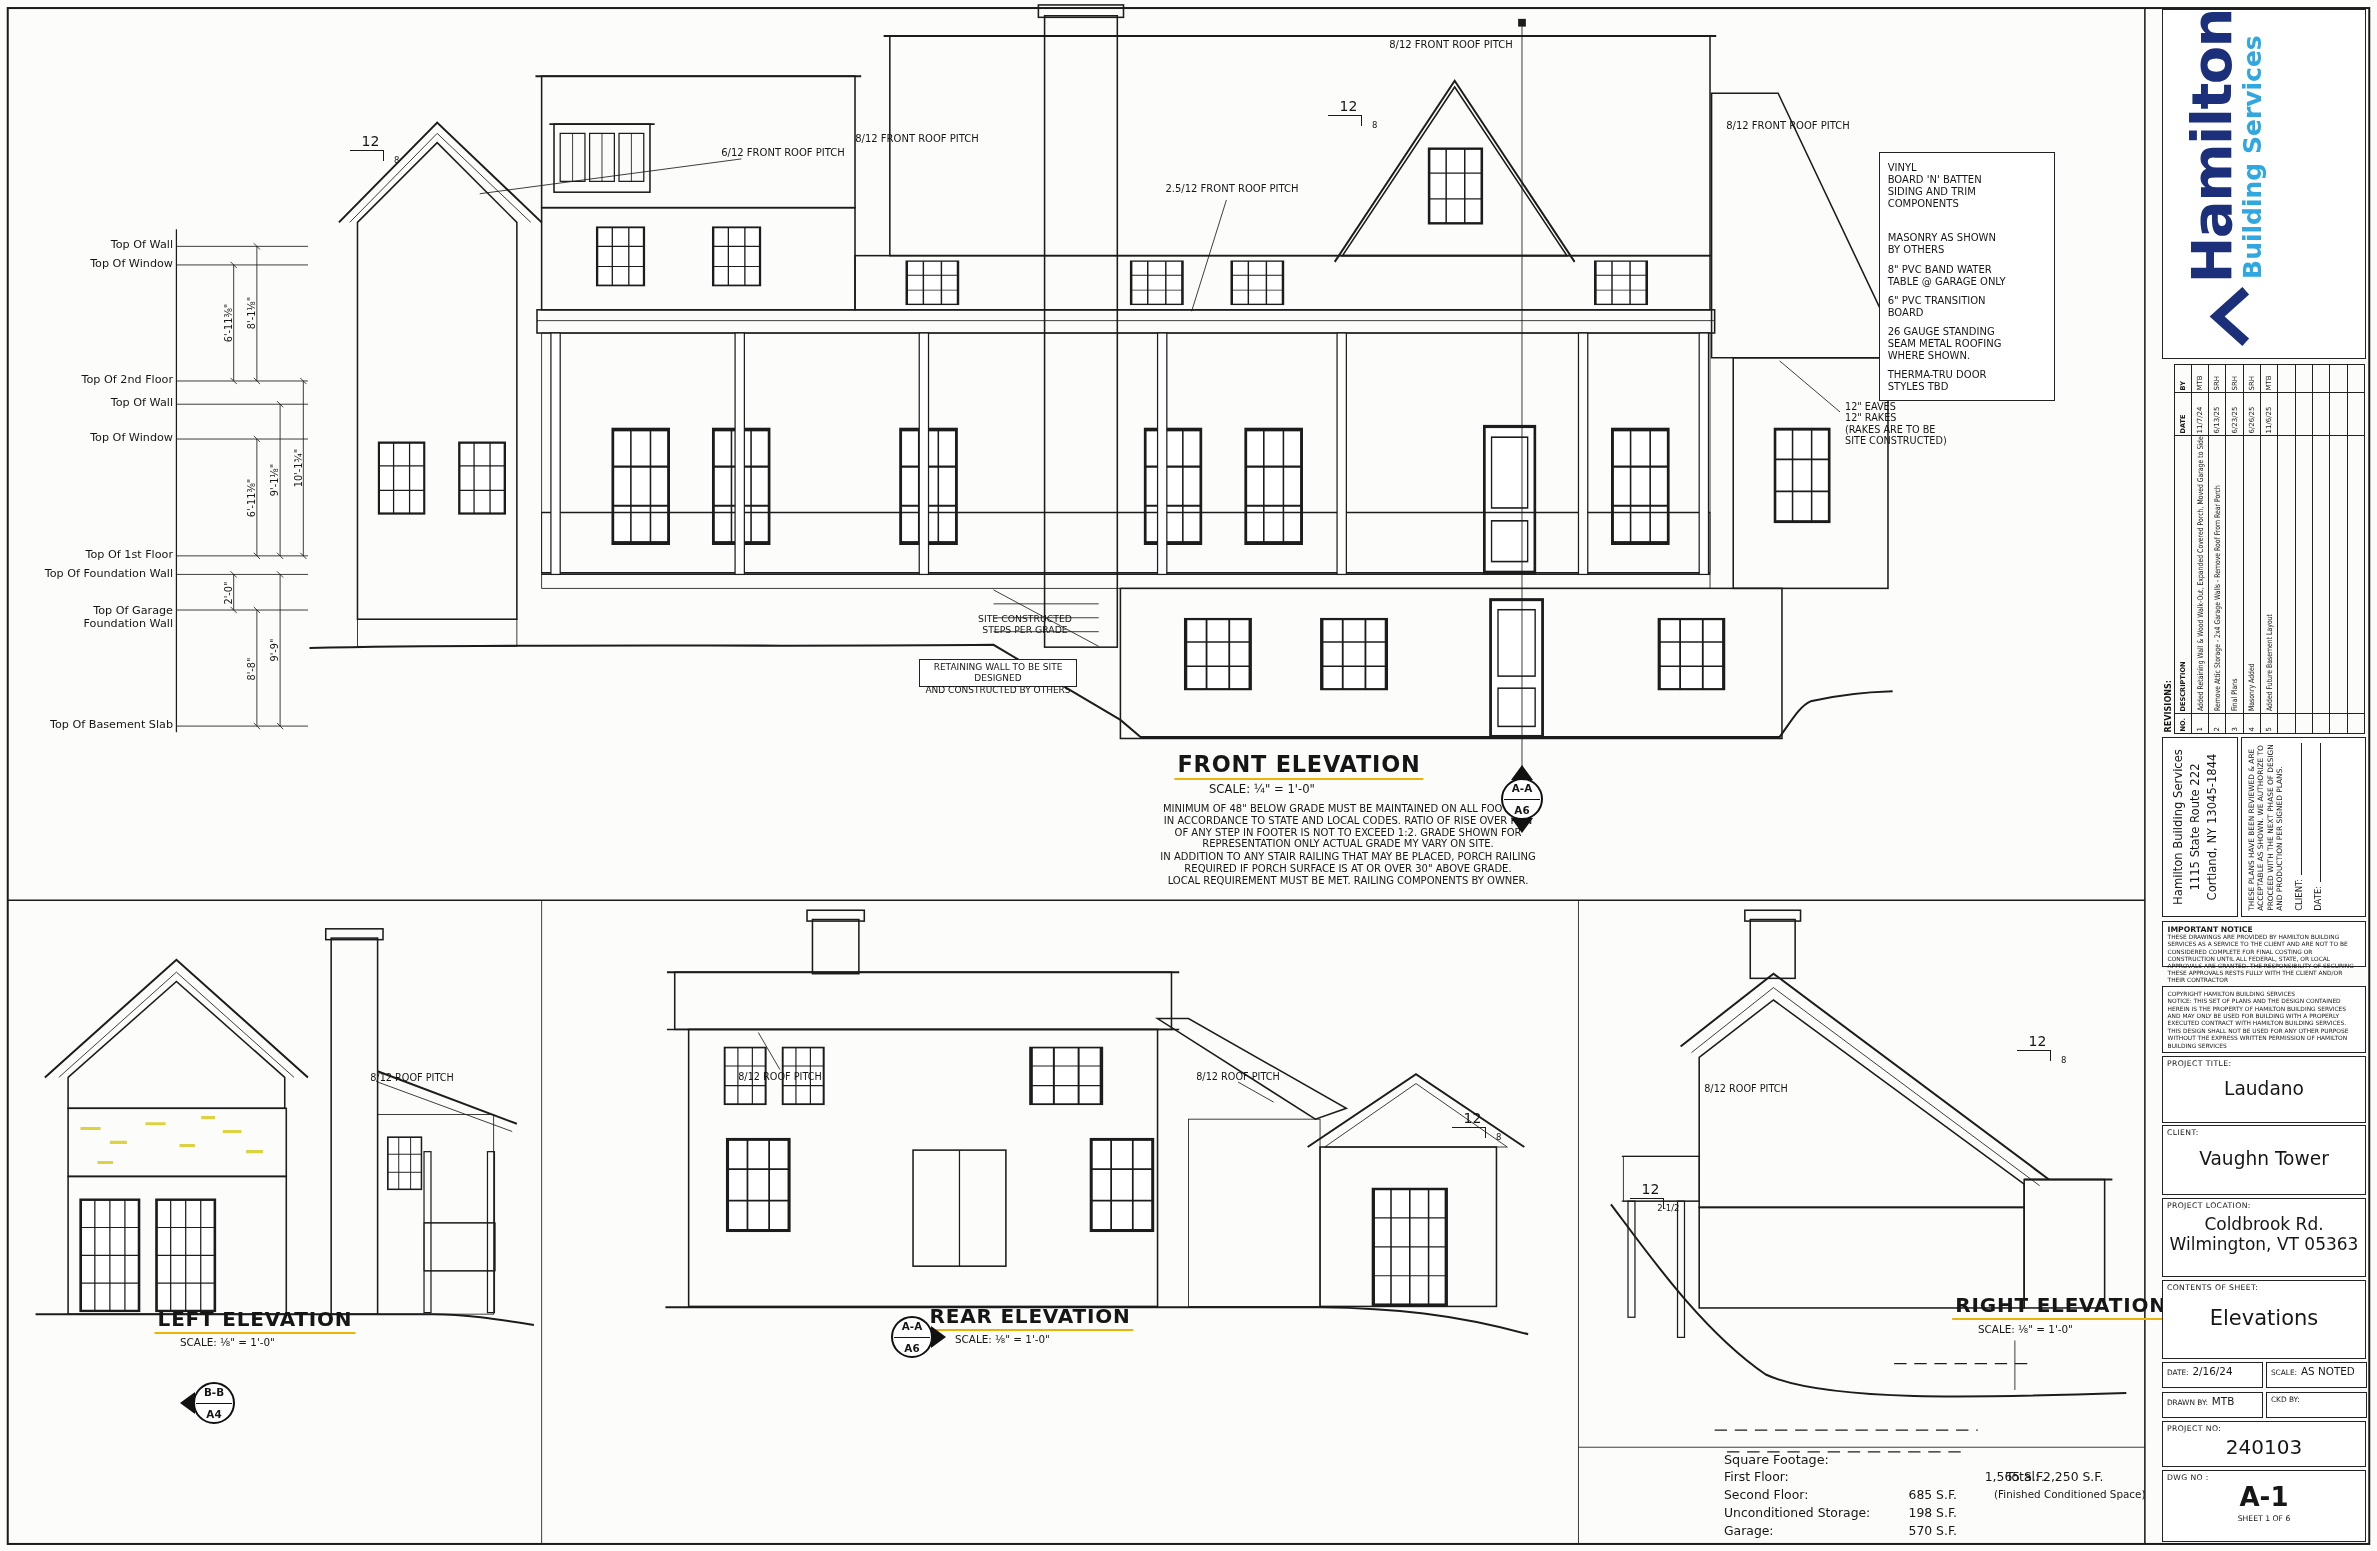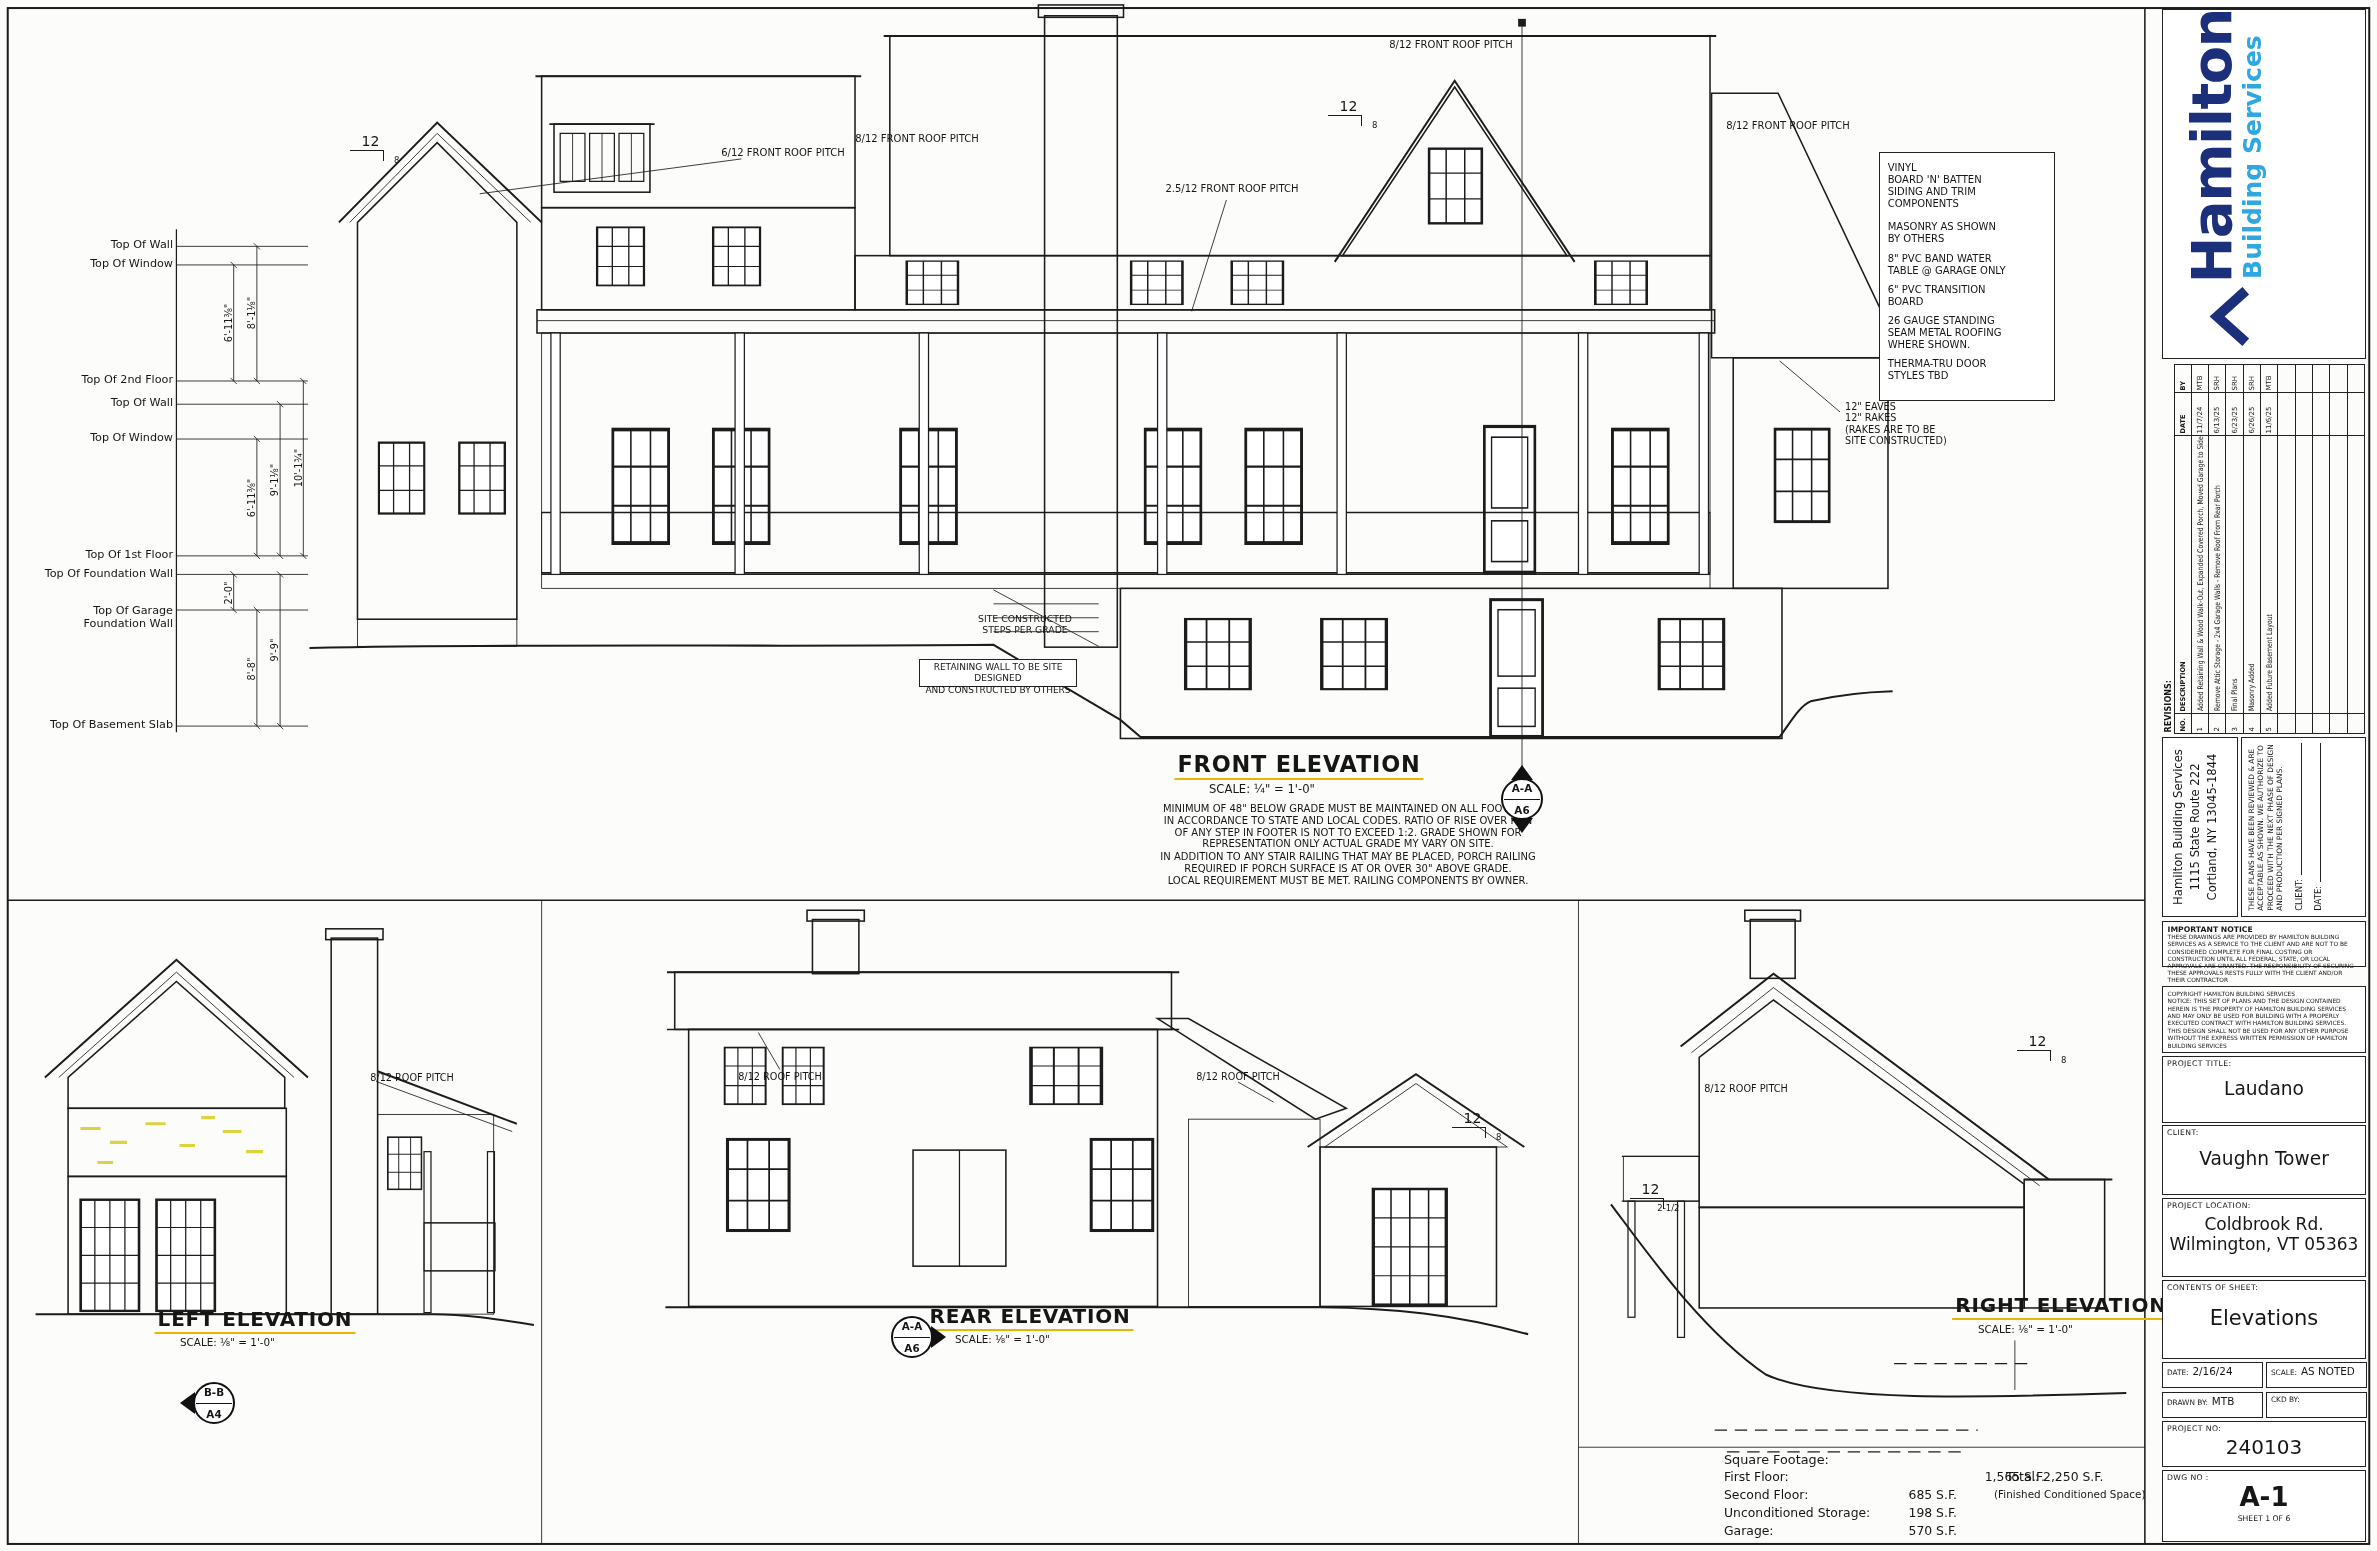--- a/index.html
+++ b/index.html
@@ -312,21 +312,21 @@
   <div class="t lab c" style="left:1788px;top:120px">8/12 FRONT ROOF PITCH</div>
   <div class="t lab c" style="left:917px;top:133px">8/12 FRONT ROOF PITCH</div>
   <div class="t lab c" style="left:783px;top:147px">6/12 FRONT ROOF PITCH</div>
   <div class="t lab c" style="left:1232px;top:183px">2.5/12 FRONT ROOF PITCH</div>
   <div class="t" style="left:1845px;top:401px;font-size:9.7px">12" EAVES
 12" RAKES
 (RAKES ARE TO BE
 SITE CONSTRUCTED)</div>
 
   <div class="box" style="left:1879px;top:152px;width:176px;height:249px;padding:9.3px 7.7px">
-    <div class="t" style="position:static;font-size:10px;margin-bottom:12px">VINYL
+    <div class="t" style="position:static;font-size:10px;margin-bottom:23px">VINYL
 BOARD 'N' BATTEN
 SIDING AND TRIM
 COMPONENTS</div>
     <div class="t" style="position:static;font-size:10px;margin-bottom:7.7px">MASONRY AS SHOWN
 BY OTHERS</div>
     <div class="t" style="position:static;font-size:10px;margin-bottom:7.7px">8" PVC BAND WATER
 TABLE @ GARAGE ONLY</div>
     <div class="t" style="position:static;font-size:10px;margin-bottom:7.7px">6" PVC TRANSITION
 BOARD</div>
     <div class="t" style="position:static;font-size:10px;margin-bottom:7.7px">26 GAUGE STANDING

